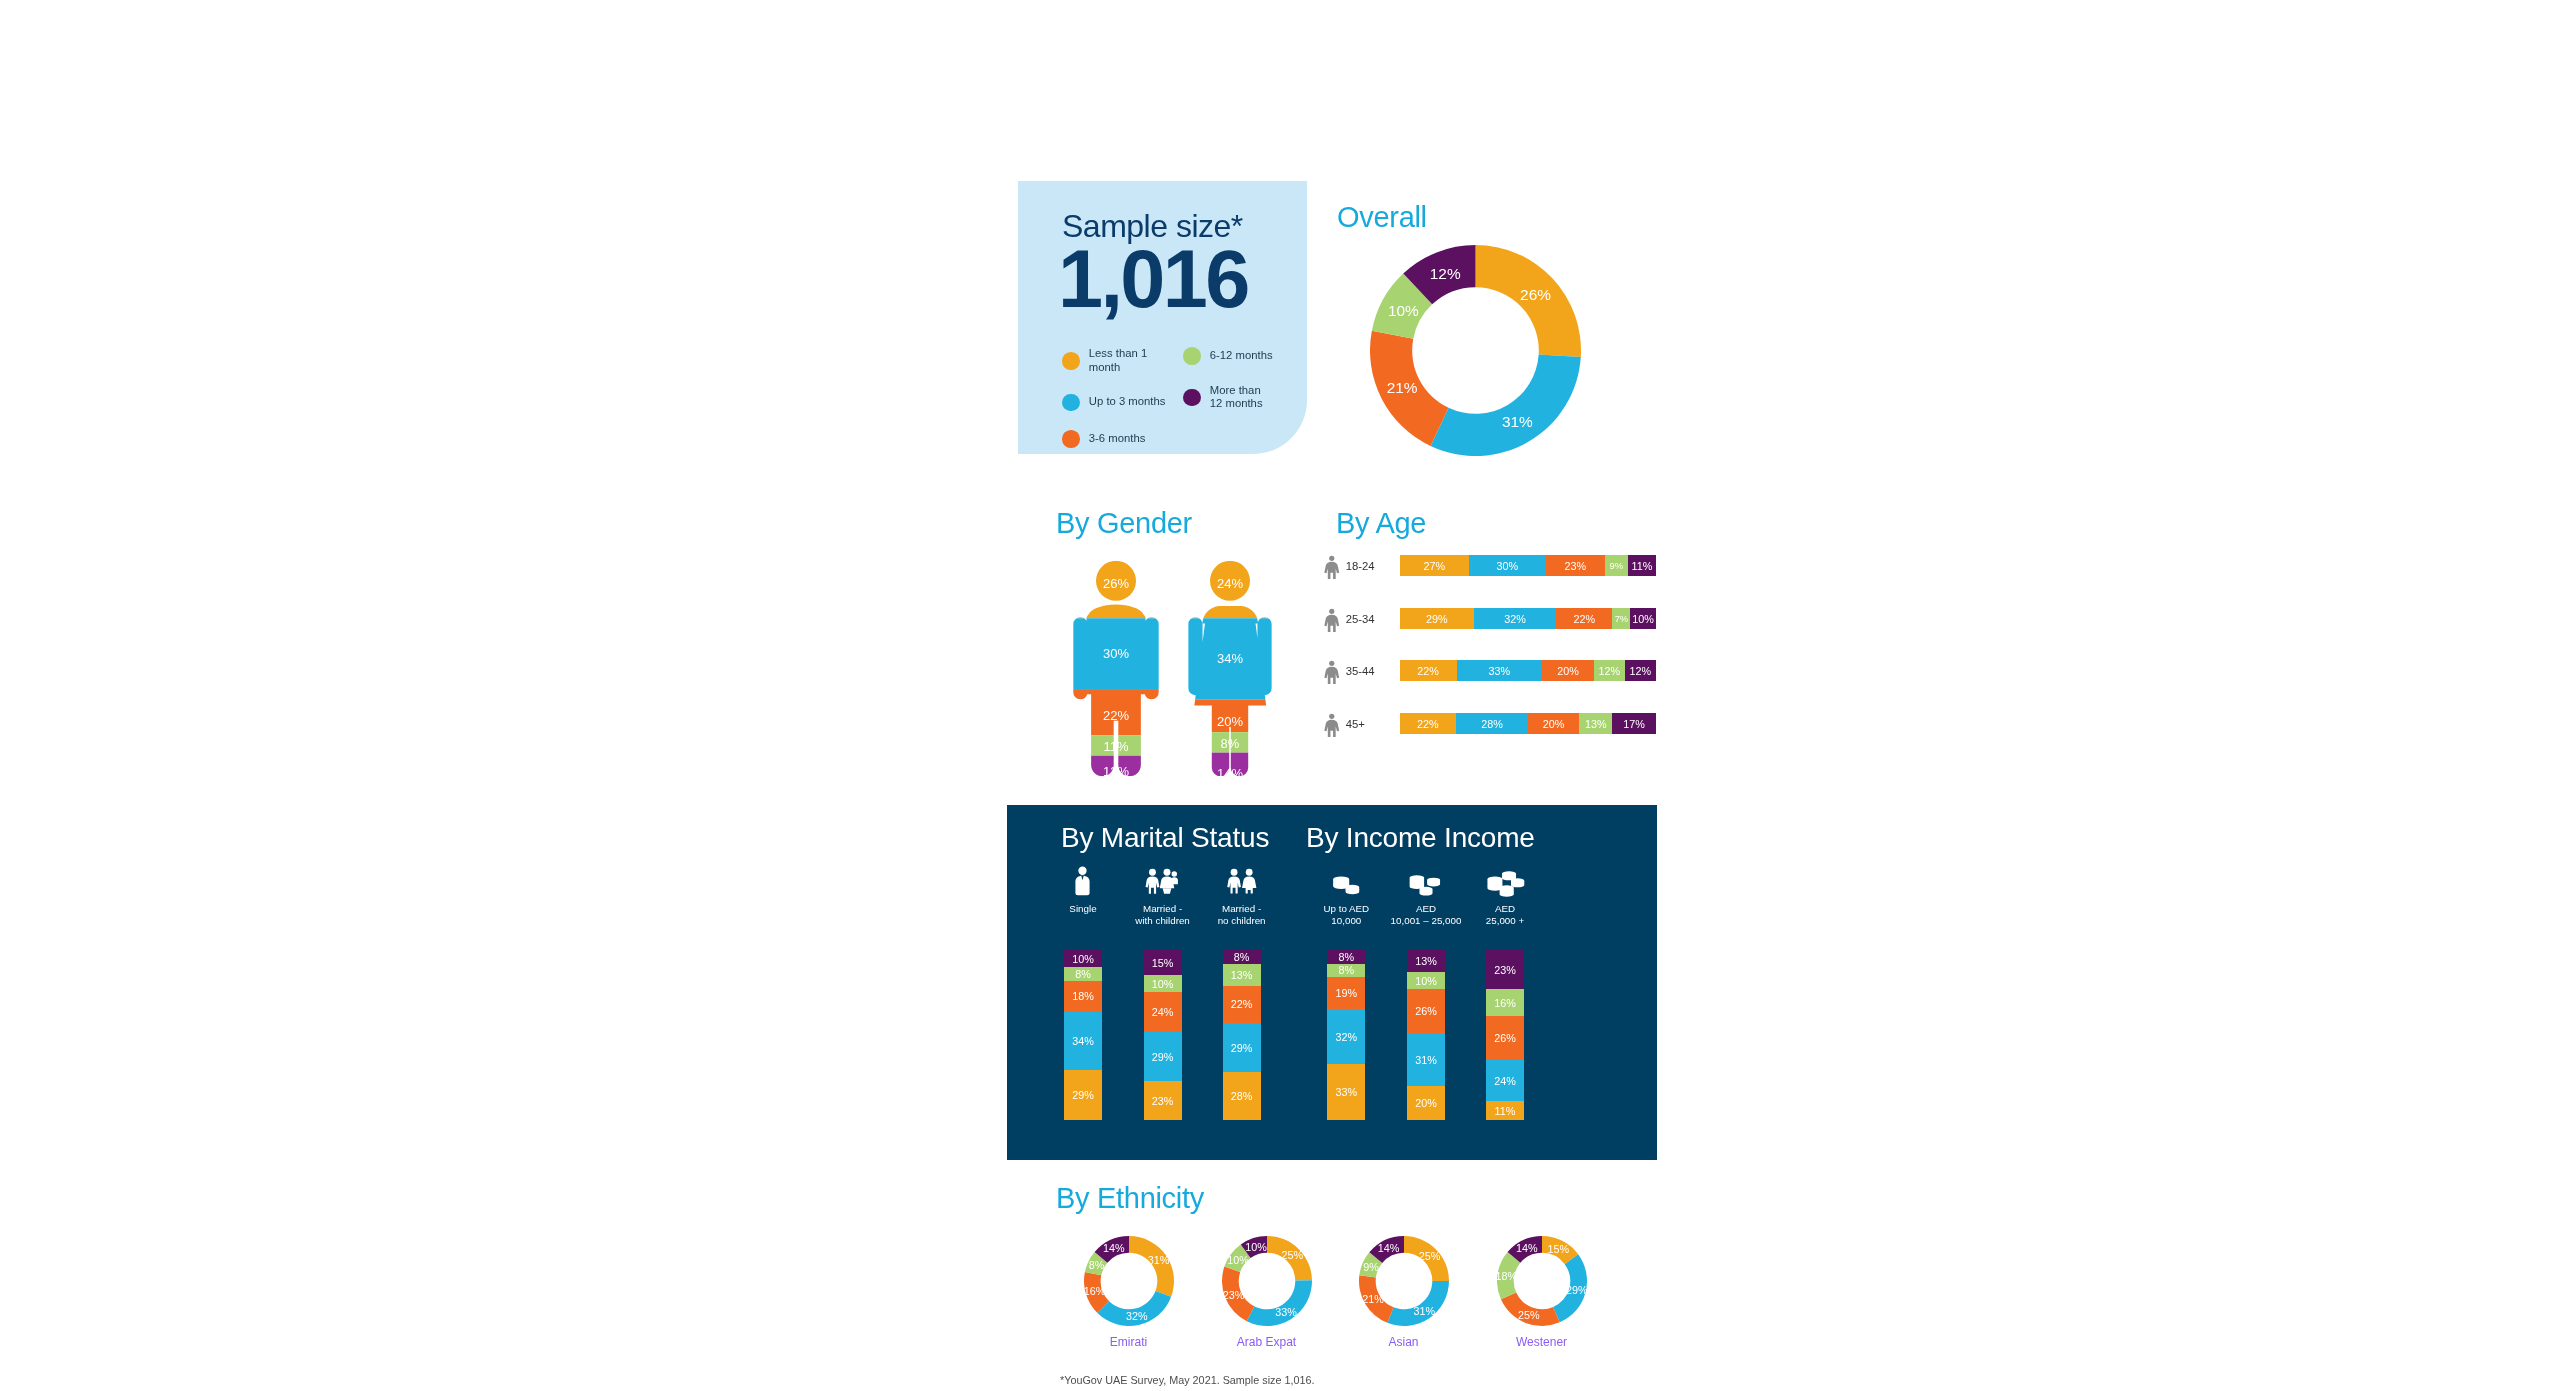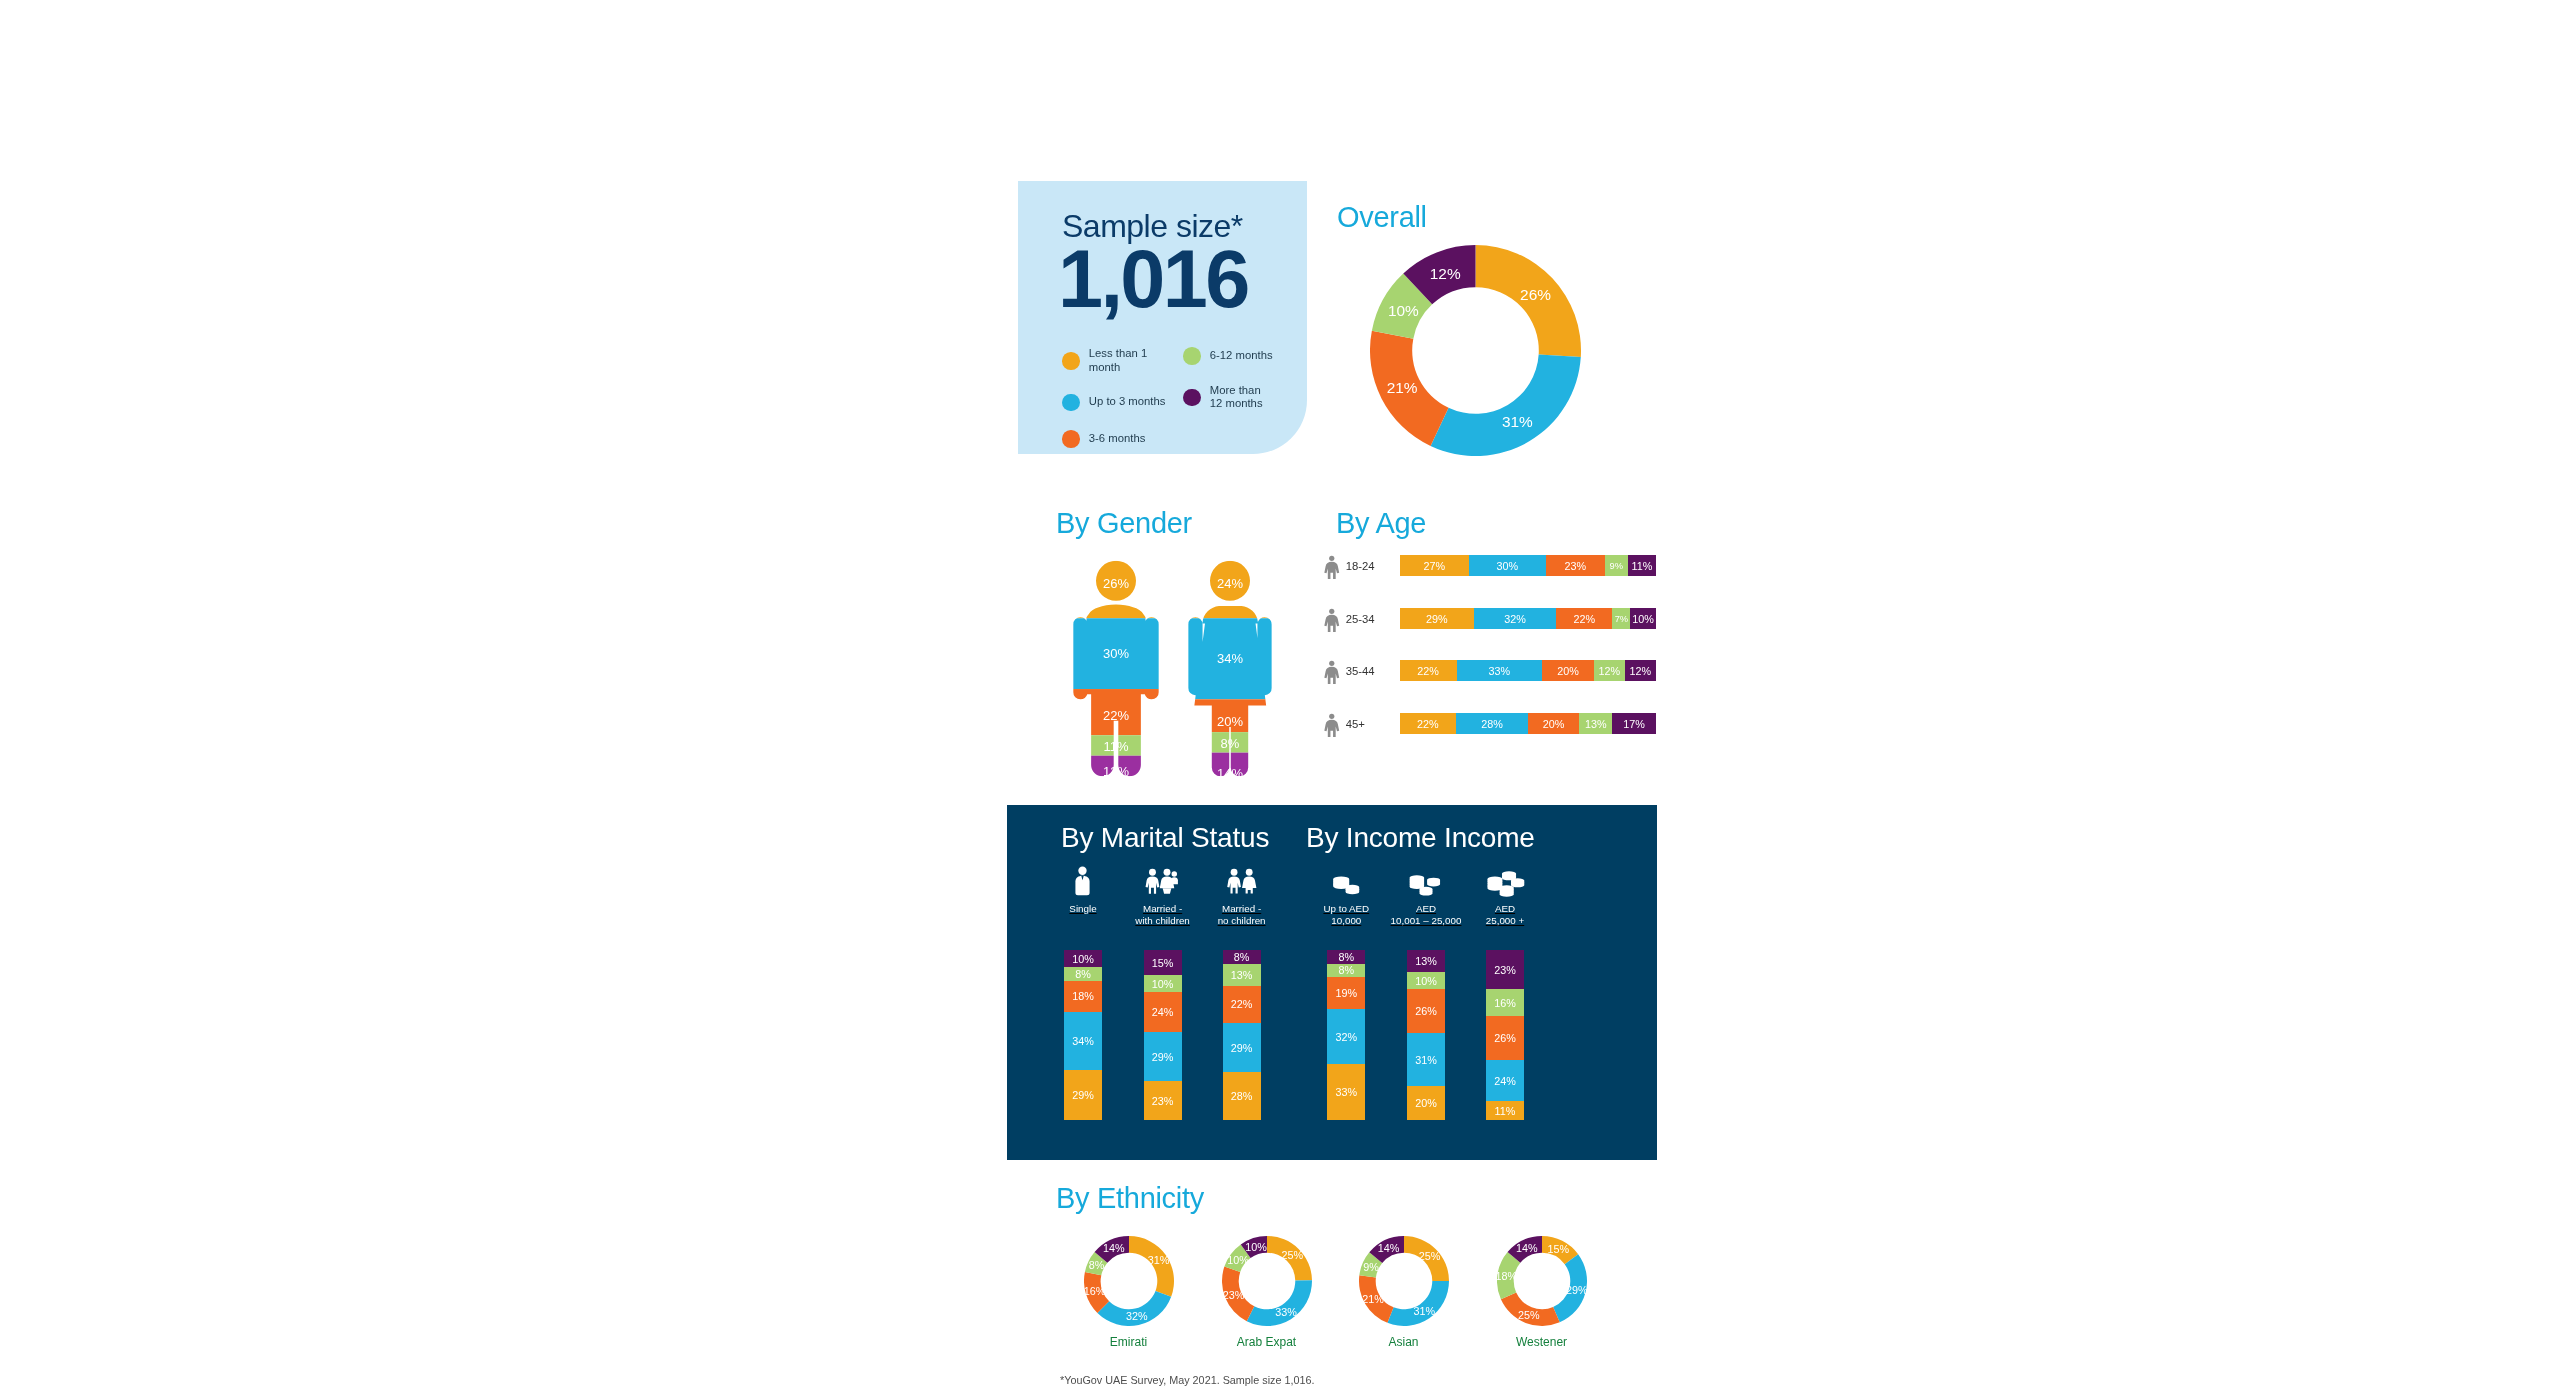--- a/index.html
+++ b/index.html
@@ -57,33 +57,33 @@
   .seg{height:100%;display:flex;align-items:center;justify-content:center;
        color:#ffffff;font-size:10.8px;white-space:nowrap;}
 
   
   #navy{position:absolute;left:1007px;top:805px;width:650px;height:355px;background:#003E62;}
   .navy-title{position:absolute;color:#ffffff;font-size:28px;font-weight:300;letter-spacing:-0.2px;}
   #t-marital{left:54px;top:16.5px;}
   #t-income{left:299px;top:16.5px;}
 
   .colgroup{position:absolute;top:56px;}
-  .col{position:absolute;top:0;width:82px;text-align:center;text-decoration:underline;}
+  .col{position:absolute;top:0;width:82px;text-align:center;}
   .col-icon{height:37px;display:flex;align-items:flex-end;justify-content:center;}
   .col-cap{margin-top:5.2px;font-size:9.8px;color:#ffffff;line-height:1.25;}
   .vbar{position:absolute;top:89px;left:50%;transform:translateX(-50%);
         width:38px;height:170px;display:flex;flex-direction:column;}
   .vseg{width:100%;display:flex;align-items:center;justify-content:center;
         color:#ffffff;font-size:10.8px;}
 
   
   #eth-wrap{position:absolute;left:1077px;top:1236px;width:536px;height:118px;}
   .eth{position:absolute;top:0;width:103px;}
   .eth-chart{width:90px;height:90px;margin:0 auto;}
-  .eth-name{margin-top:9.3px;text-align:center;font-size:12px;color:#15803d;}
+  .eth-name{margin-top:9.3px;text-align:center;font-size:12px;color:#8b5cf6;}
 
   
   #footnote{position:absolute;left:1060px;top:1374px;font-size:10.8px;color:#4D4D4D;}
 </style>
 </head>
 <body>
 
 <div class="stage">
 
 

